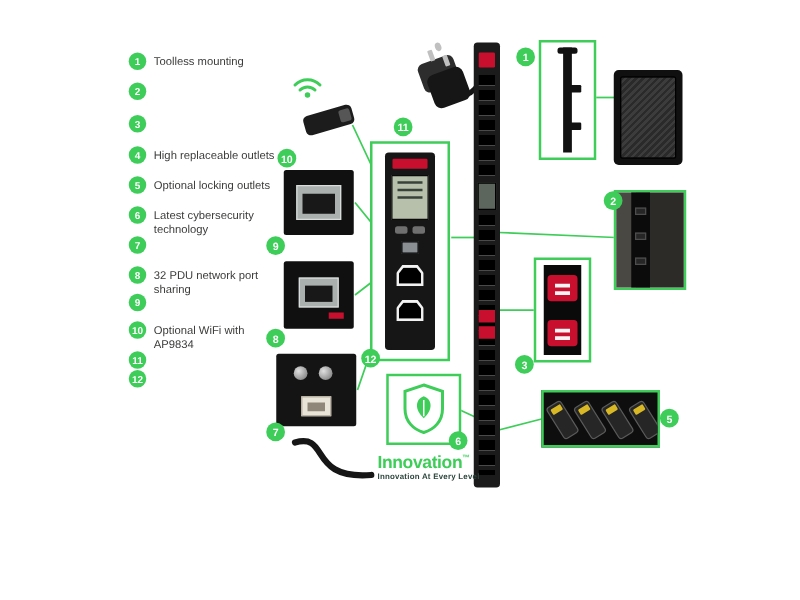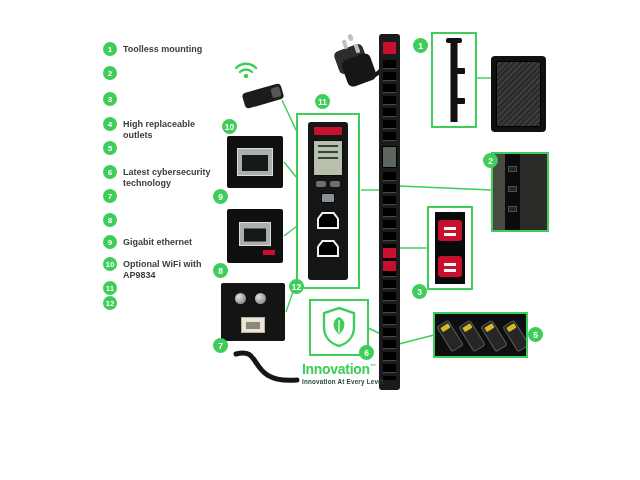--- a/index.html
+++ b/index.html
@@ -5,21 +5,21 @@
   *{margin:0;padding:0;box-sizing:border-box}
   html,body{background:#fff}
   #canvas{position:relative;width:640px;height:480px;background:#fff;overflow:hidden;
           font-family:"Liberation Sans",sans-serif;color:#3c3c3b}
   svg.overlay{position:absolute;left:0;top:0;z-index:1}
 
   
   .feat{position:absolute;left:103px;display:flex;gap:6px;width:132px;z-index:4}
   .feat .num{flex:0 0 14px;height:14px;border-radius:50%;background:#3dcd58;color:#fff;
              font-size:8px;font-weight:bold;display:flex;align-items:center;justify-content:center}
-  .feat .lbl{display:block;width:104px;font-size:9px;line-height:10.5px;font-weight:bold;color:#3c3c3b;padding-top:2px}
+  .feat .lbl{display:block;width:104px;font-size:9px;line-height:10.5px;font-weight:normal;color:#3c3c3b;padding-top:2px}
   .feat .lblwrap{display:block;width:104px;padding-top:2px}
   .feat .lblwrap .lbl{width:auto;padding-top:0}
 
   
   .badge{position:absolute;width:15px;height:15px;border-radius:50%;background:#3dcd58;color:#fff;
          font-size:8.5px;font-weight:bold;display:flex;align-items:center;justify-content:center;z-index:6}
 
   
   .gbox{position:absolute;border:2px solid #3dcd58;background:#fff;z-index:2}
   .photo{position:absolute;background:#101010;border-radius:2px;overflow:hidden;z-index:2}
@@ -147,34 +147,35 @@
   </div>
   <div class="feat" style="top:92px">
     <span class="num">3</span>
   </div>
   <div class="feat" style="top:117px">
     <span class="num">4</span>
     <span class="lbl">High replaceable outlets</span>
   </div>
   <div class="feat" style="top:141px">
     <span class="num">5</span>
+    <span class="lbl">Optional locking outlets</span>
   </div>
   <div class="feat" style="top:165px">
     <span class="num">6</span>
     <span class="lbl">Latest cybersecurity technology</span>
   </div>
   <div class="feat" style="top:189px">
     <span class="num">7</span>
   </div>
   <div class="feat" style="top:213px">
     <span class="num">8</span>
+    <span class="lbl">32 PDU network port sharing</span>
   </div>
   <div class="feat" style="top:235px">
     <span class="num">9</span>
-    <span class="lbl">Gigabit ethernet</span>
   </div>
   <div class="feat" style="top:257px">
     <span class="num">10</span>
     <span class="lbl">Optional WiFi with AP9834</span>
   </div>
   <div class="feat" style="top:281px">
     <span class="num">11</span>
   </div>
   <div class="feat" style="top:296px">
     <span class="num">12</span>

